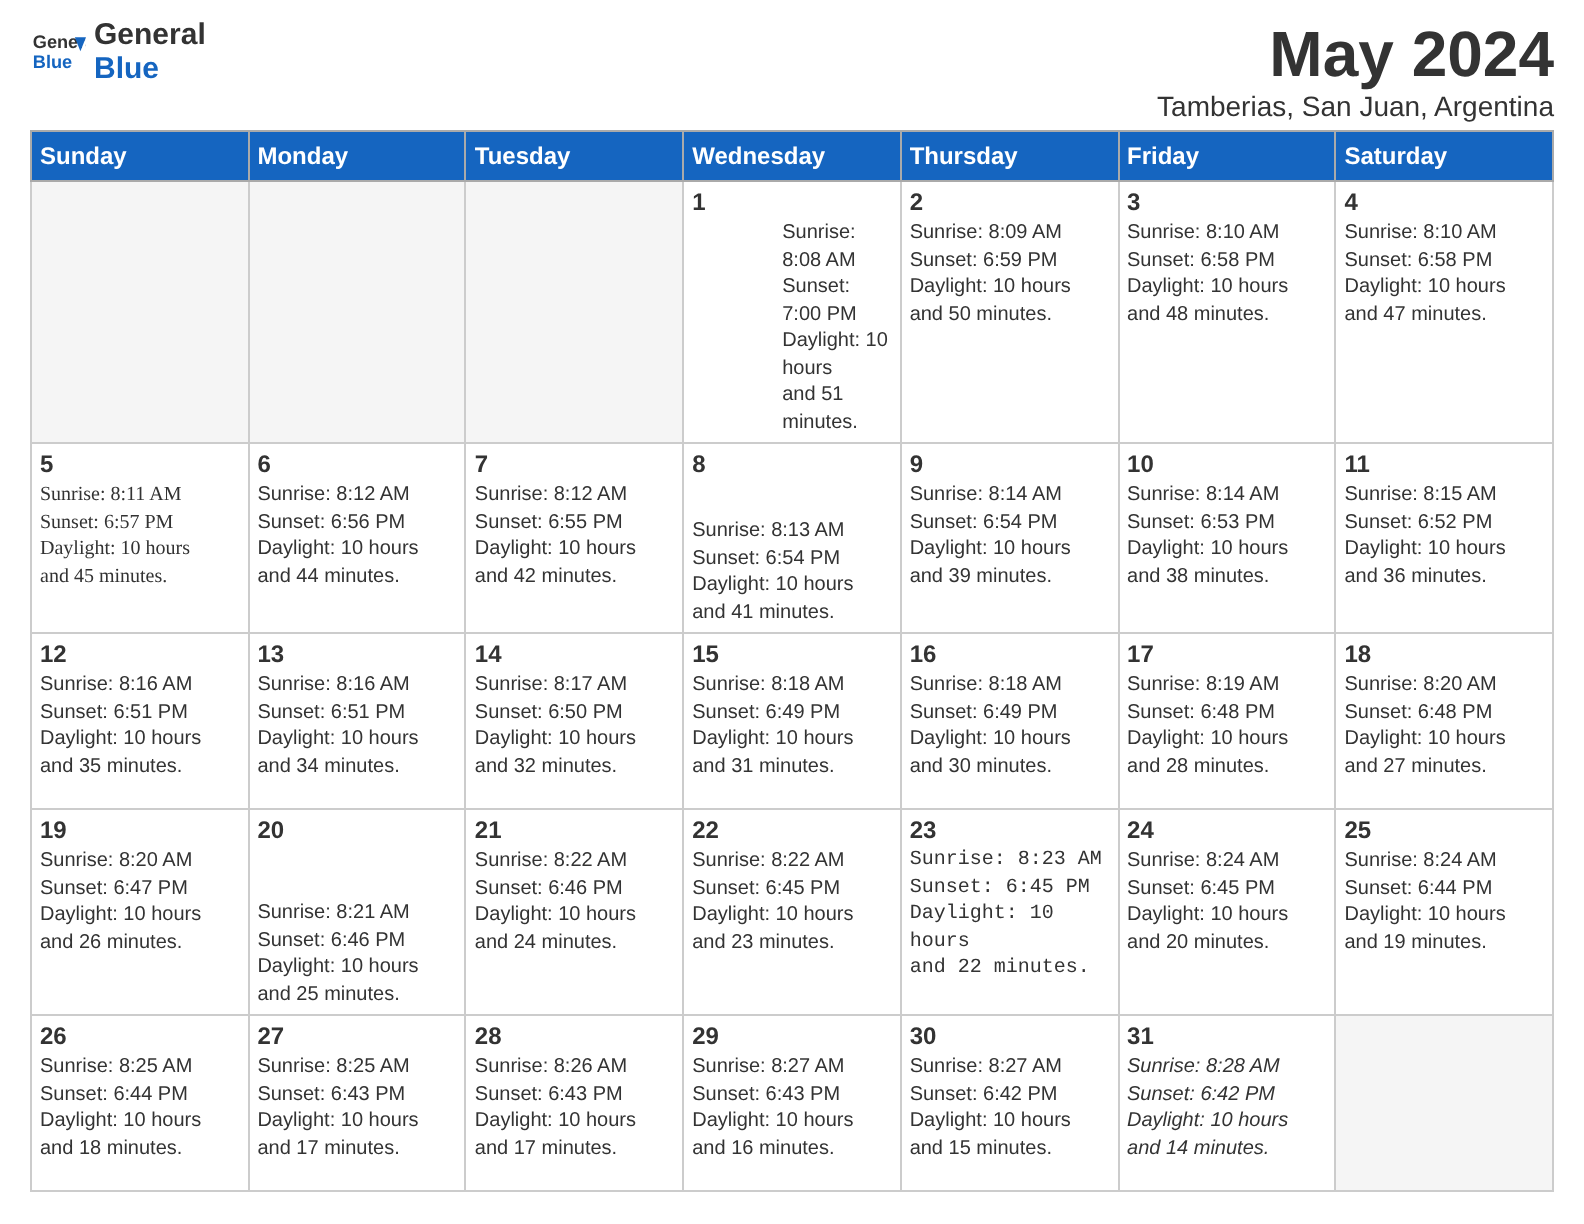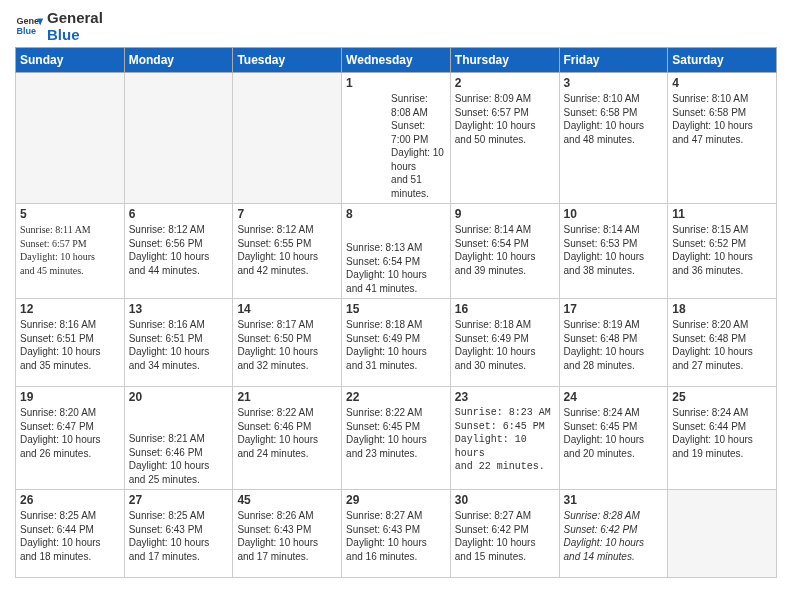--- a/index.html
+++ b/index.html
@@ -91,20 +91,24 @@
       <svg class="logo-icon" viewBox="0 0 40 40">
         <text x="2" y="16" font-size="13" font-weight="bold" fill="#333">General</text>
         <text x="2" y="30" font-size="13" font-weight="bold" fill="#1565c0">Blue</text>
         <polygon points="32,8 40,8 36,18" fill="#1565c0"></polygon>
       </svg>
       <div style="display:flex;flex-direction:column;line-height:1.1;">
         <span style="font-size:15px;font-weight:bold;color:#333;">General</span>
         <span style="font-size:15px;font-weight:bold;color:#1565c0;">Blue</span>
       </div>
     </div>
+    <div class="title-block">
+      <div class="month-title">May 2024</div>
+      <div class="location">Tamberias, San Juan, Argentina</div>
+    </div>
   </div>
 
   <table class="calendar">
     <thead>
       <tr>
       <th>Sunday</th>
           <th>Monday</th>
           <th>Tuesday</th>
           <th>Wednesday</th>
           <th>Thursday</th>
@@ -120,21 +124,21 @@
           <td>
             <div class="day-num">1</div>
             <div class="day-info" style="white-space: pre-line; margin-left: 45px;">Sunrise: 8:08 AM
 Sunset: 7:00 PM
 Daylight: 10 hours
 and 51 minutes.</div>
           </td>
           <td>
             <div class="day-num">2</div>
             <div class="day-info" style="white-space: pre-line;">Sunrise: 8:09 AM
-Sunset: 6:57 PM
+Sunset: 6:59 PM
 Daylight: 10 hours
 and 50 minutes.</div>
           </td>
           <td>
             <div class="day-num">3</div>
             <div class="day-info" style="white-space: pre-line;">Sunrise: 8:10 AM
 Sunset: 6:58 PM
 Daylight: 10 hours
 and 48 minutes.</div>
           </td>
@@ -308,21 +312,21 @@
 and 18 minutes.</div>
           </td>
           <td>
             <div class="day-num">27</div>
             <div class="day-info" style="white-space: pre-line;">Sunrise: 8:25 AM
 Sunset: 6:43 PM
 Daylight: 10 hours
 and 17 minutes.</div>
           </td>
           <td>
-            <div class="day-num">45</div>
+            <div class="day-num">28</div>
             <div class="day-info" style="white-space: pre-line;">Sunrise: 8:26 AM
 Sunset: 6:43 PM
 Daylight: 10 hours
 and 17 minutes.</div>
           </td>
           <td>
             <div class="day-num">29</div>
             <div class="day-info" style="white-space: pre-line;">Sunrise: 8:27 AM
 Sunset: 6:43 PM
 Daylight: 10 hours

